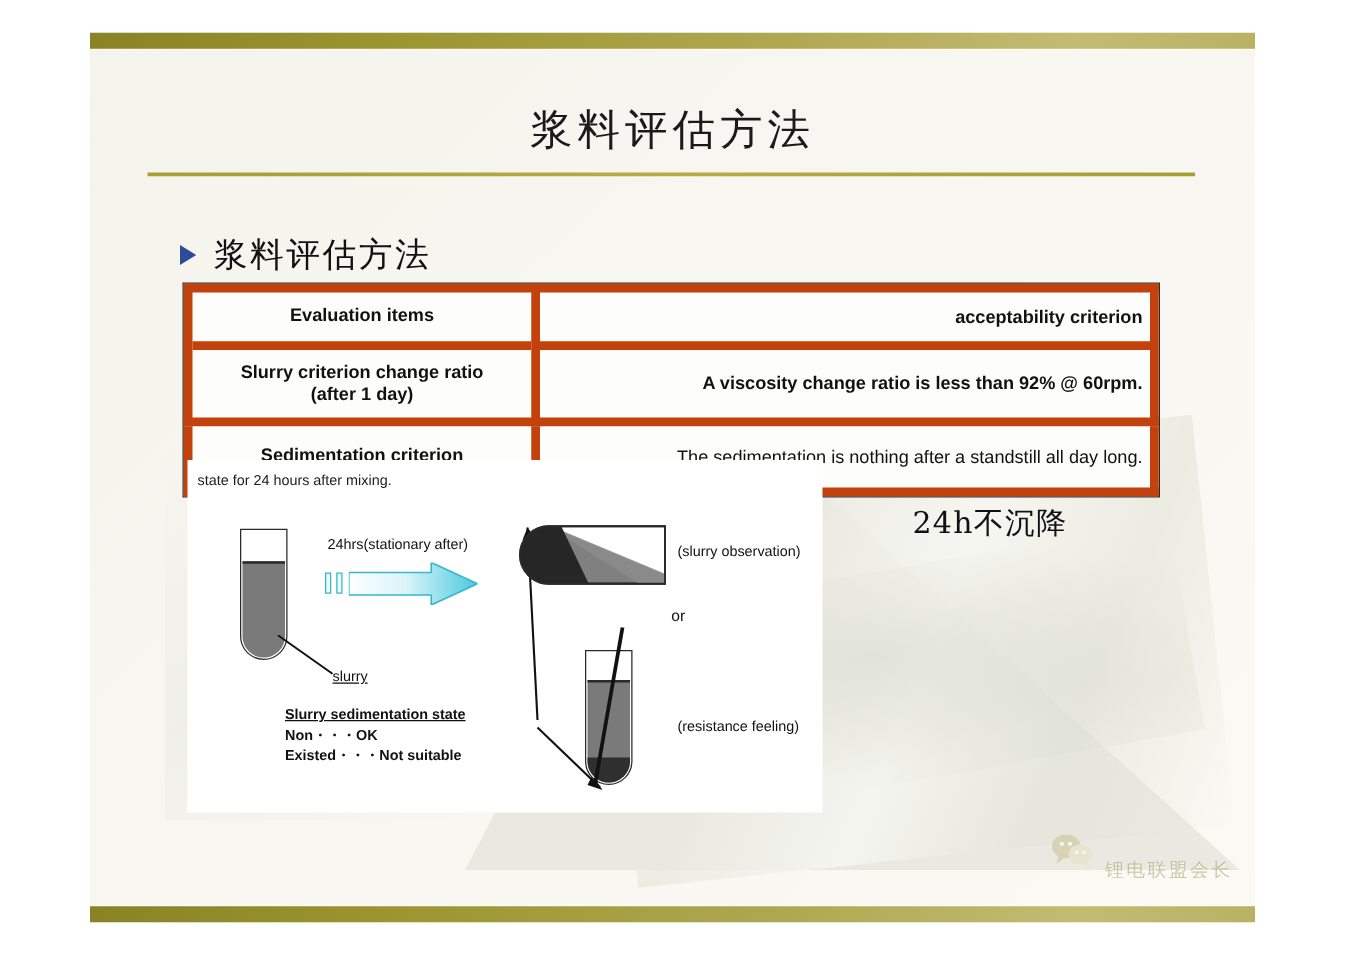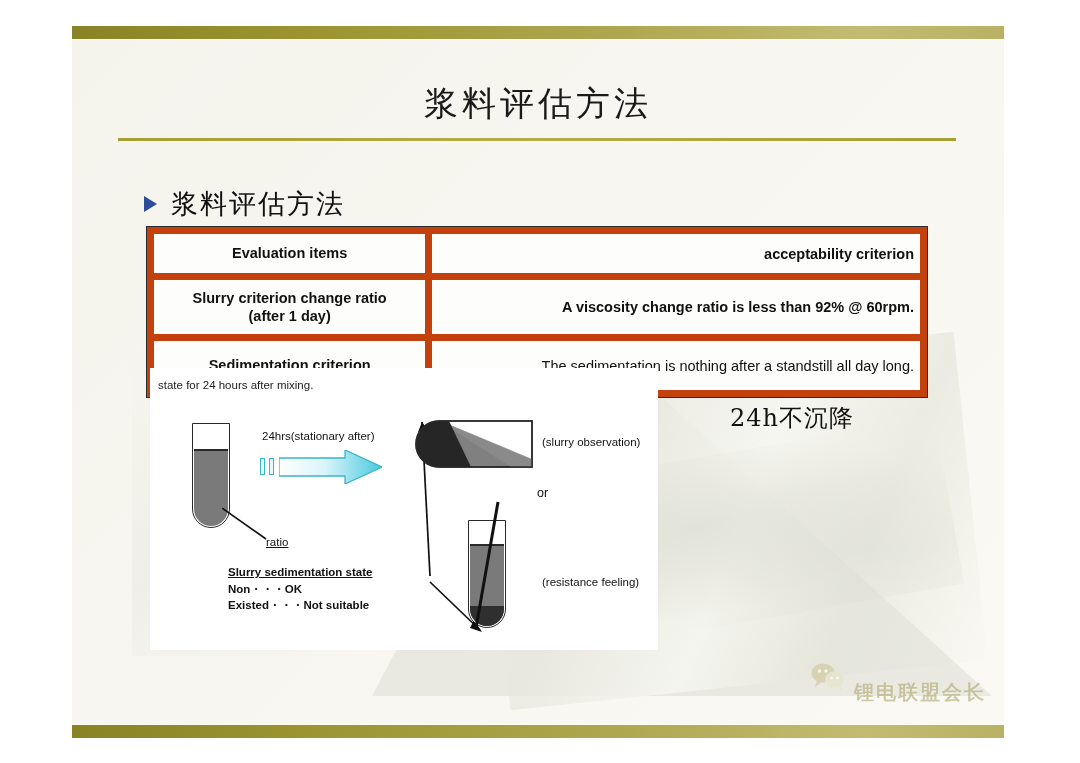--- a/index.html
+++ b/index.html
@@ -310,22 +310,22 @@
 
   
   .wm{
     position:absolute;
     right:18px; bottom:32px;
     display:flex; align-items:center; gap:9px;
     opacity:0.62;
   }
   .wm-text{
     font-family:"DejaVu Sans","Liberation Sans",sans-serif;
-    font-size:20px;
-    font-weight:bold;
+    font-size:15px;
+    font-weight:normal;
     letter-spacing:2px;
     color:#b3aa74;
     text-shadow:0 1px 0 rgba(255,255,255,0.85);
     margin-top:34px;
   }
 </style>
 </head>
 <body>
 
 <div class="slide">
@@ -376,21 +376,21 @@
 
     <div class="tube-v">
       <div class="glass"></div>
       <div class="fill"></div>
       <div class="neckline"></div>
     </div>
 
     <svg class="slurry-leader" viewBox="0 0 48 34">
       <line x1="0" y1="0" x2="44" y2="31" stroke="#111" stroke-width="1.6"></line>
     </svg>
-    <div class="slurry-label">ratio</div>
+    <div class="slurry-label">slurry</div>
 
     <div class="arrow-label">24hrs(stationary after)</div>
     <div class="arrow-group">
       <span class="tick tick1"></span>
       <span class="tick tick2"></span>
       <svg class="arrow-body" viewBox="0 0 103 34">
         <defs>
           <linearGradient id="arrGrad" x1="0" y1="0" x2="1" y2="0">
             <stop offset="0%" stop-color="#ffffff"></stop>
             <stop offset="45%" stop-color="#d9f4fa"></stop>

